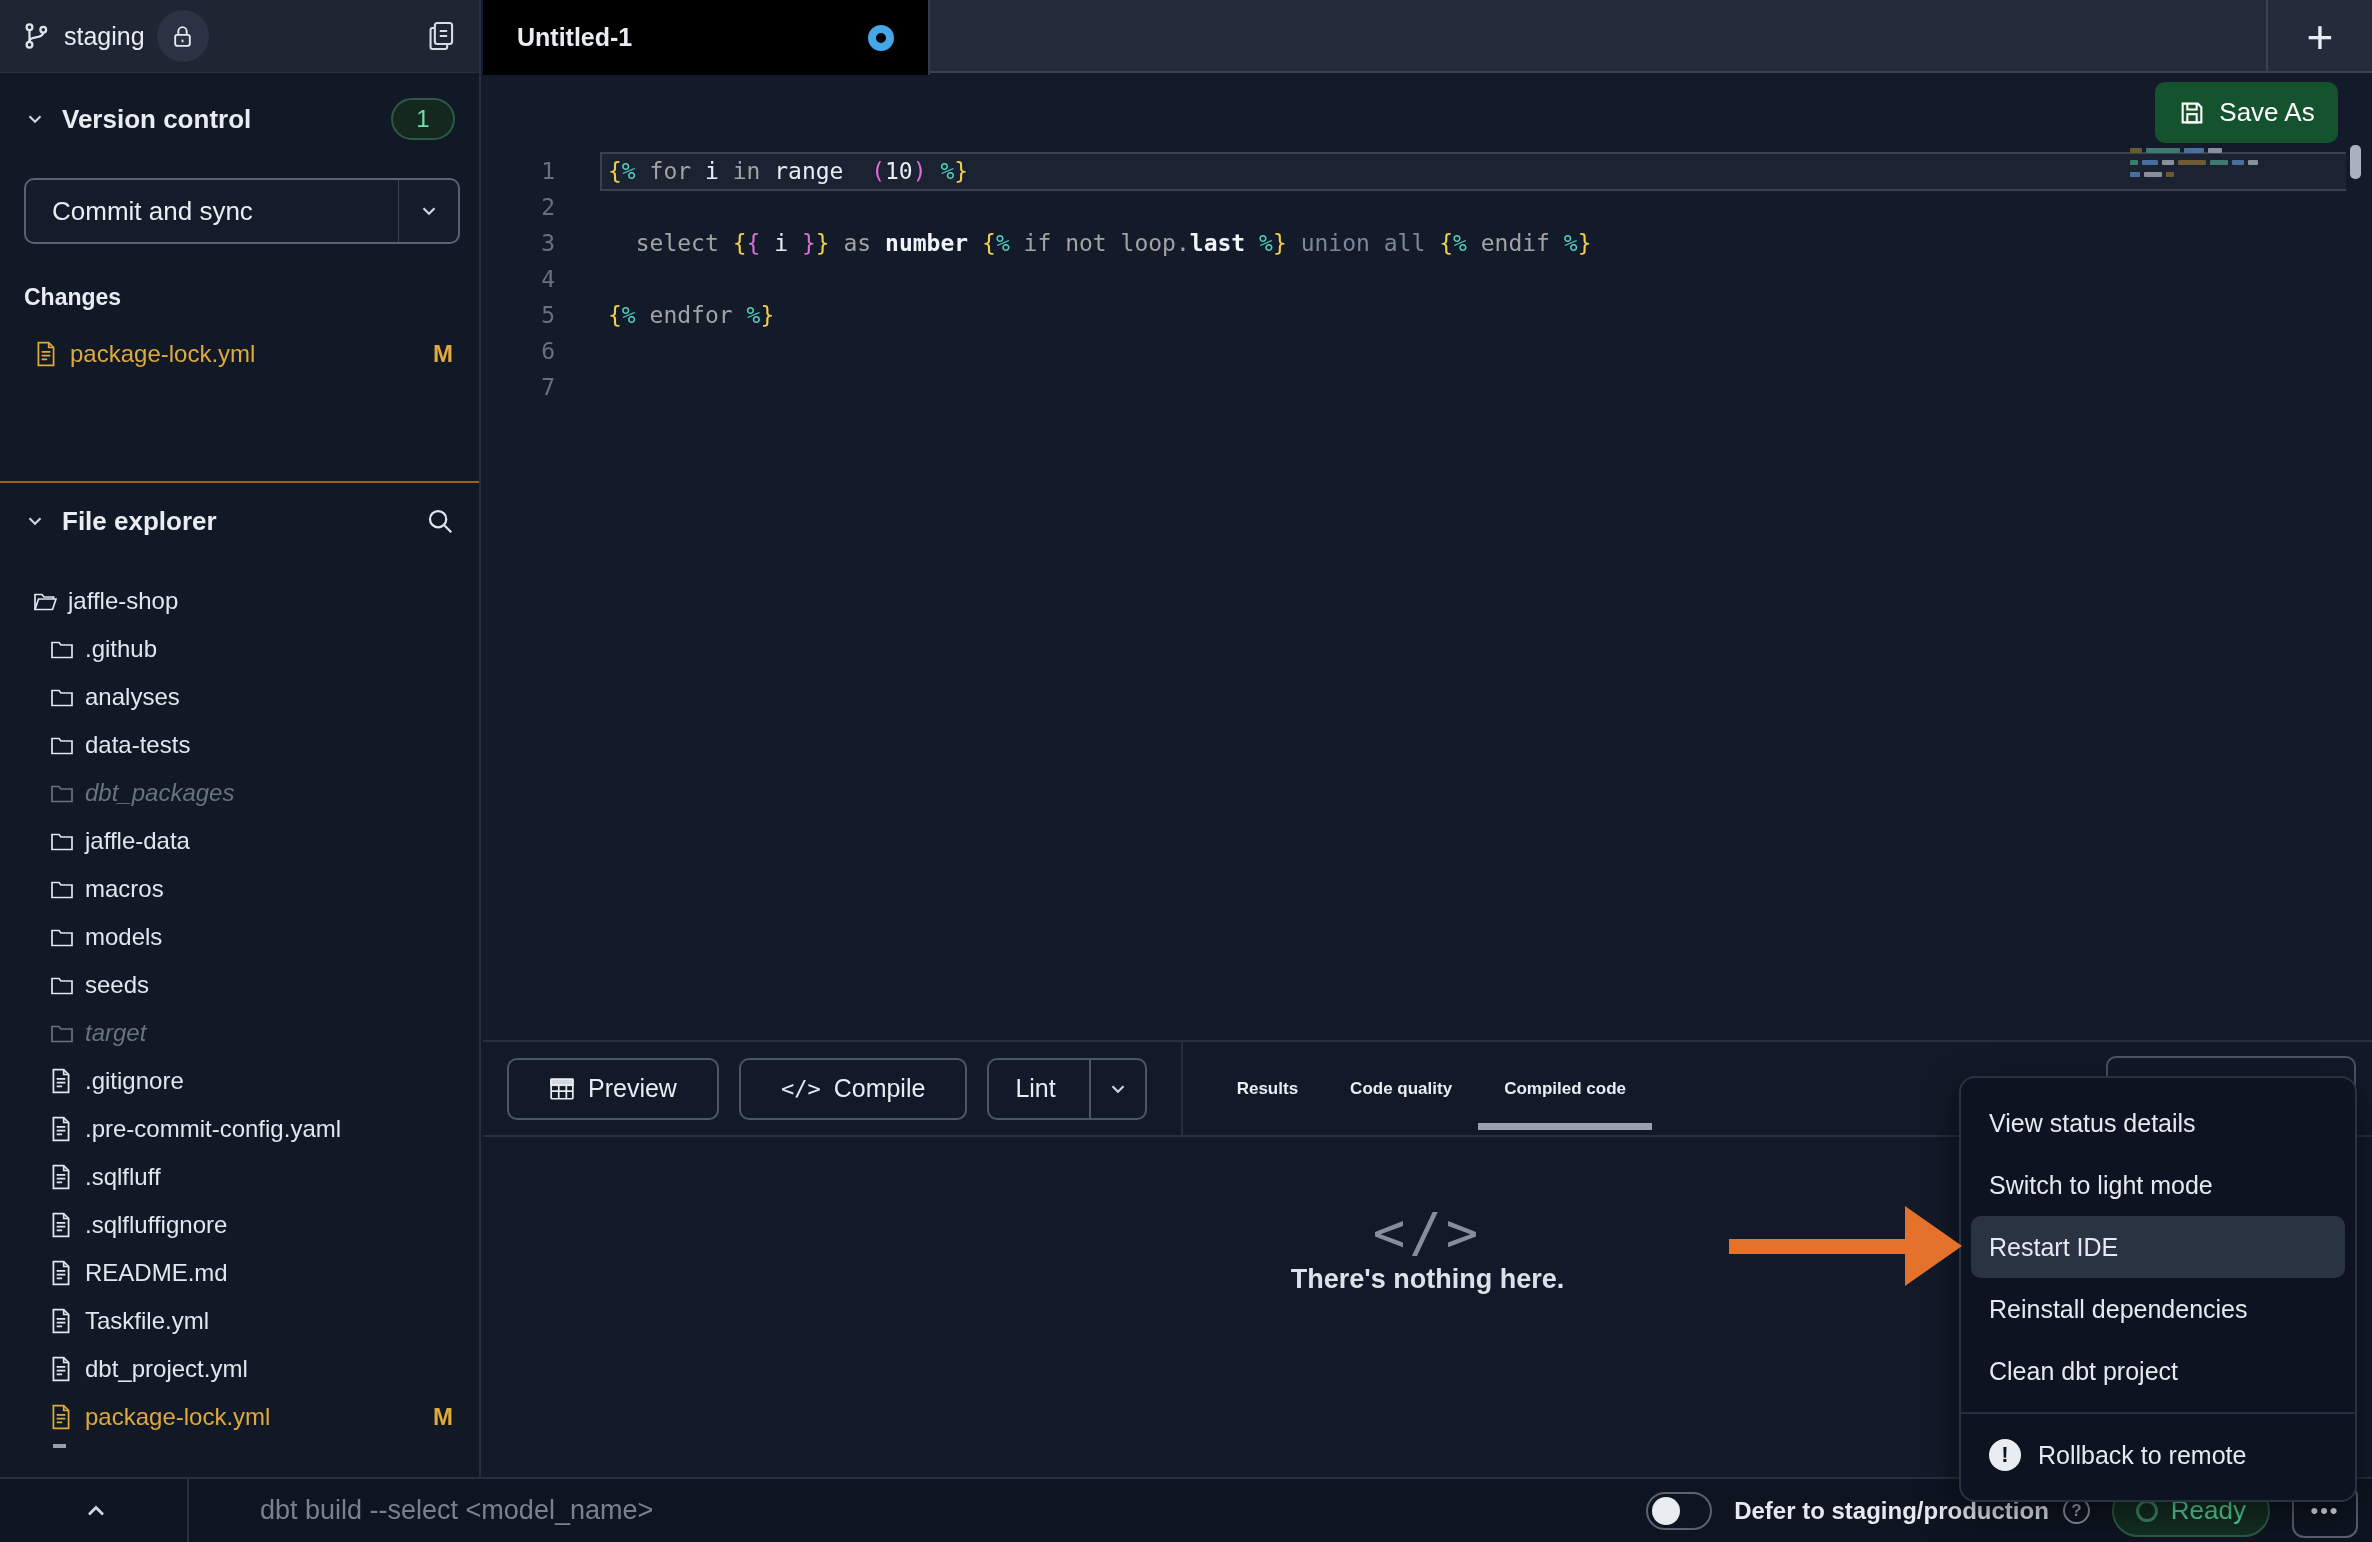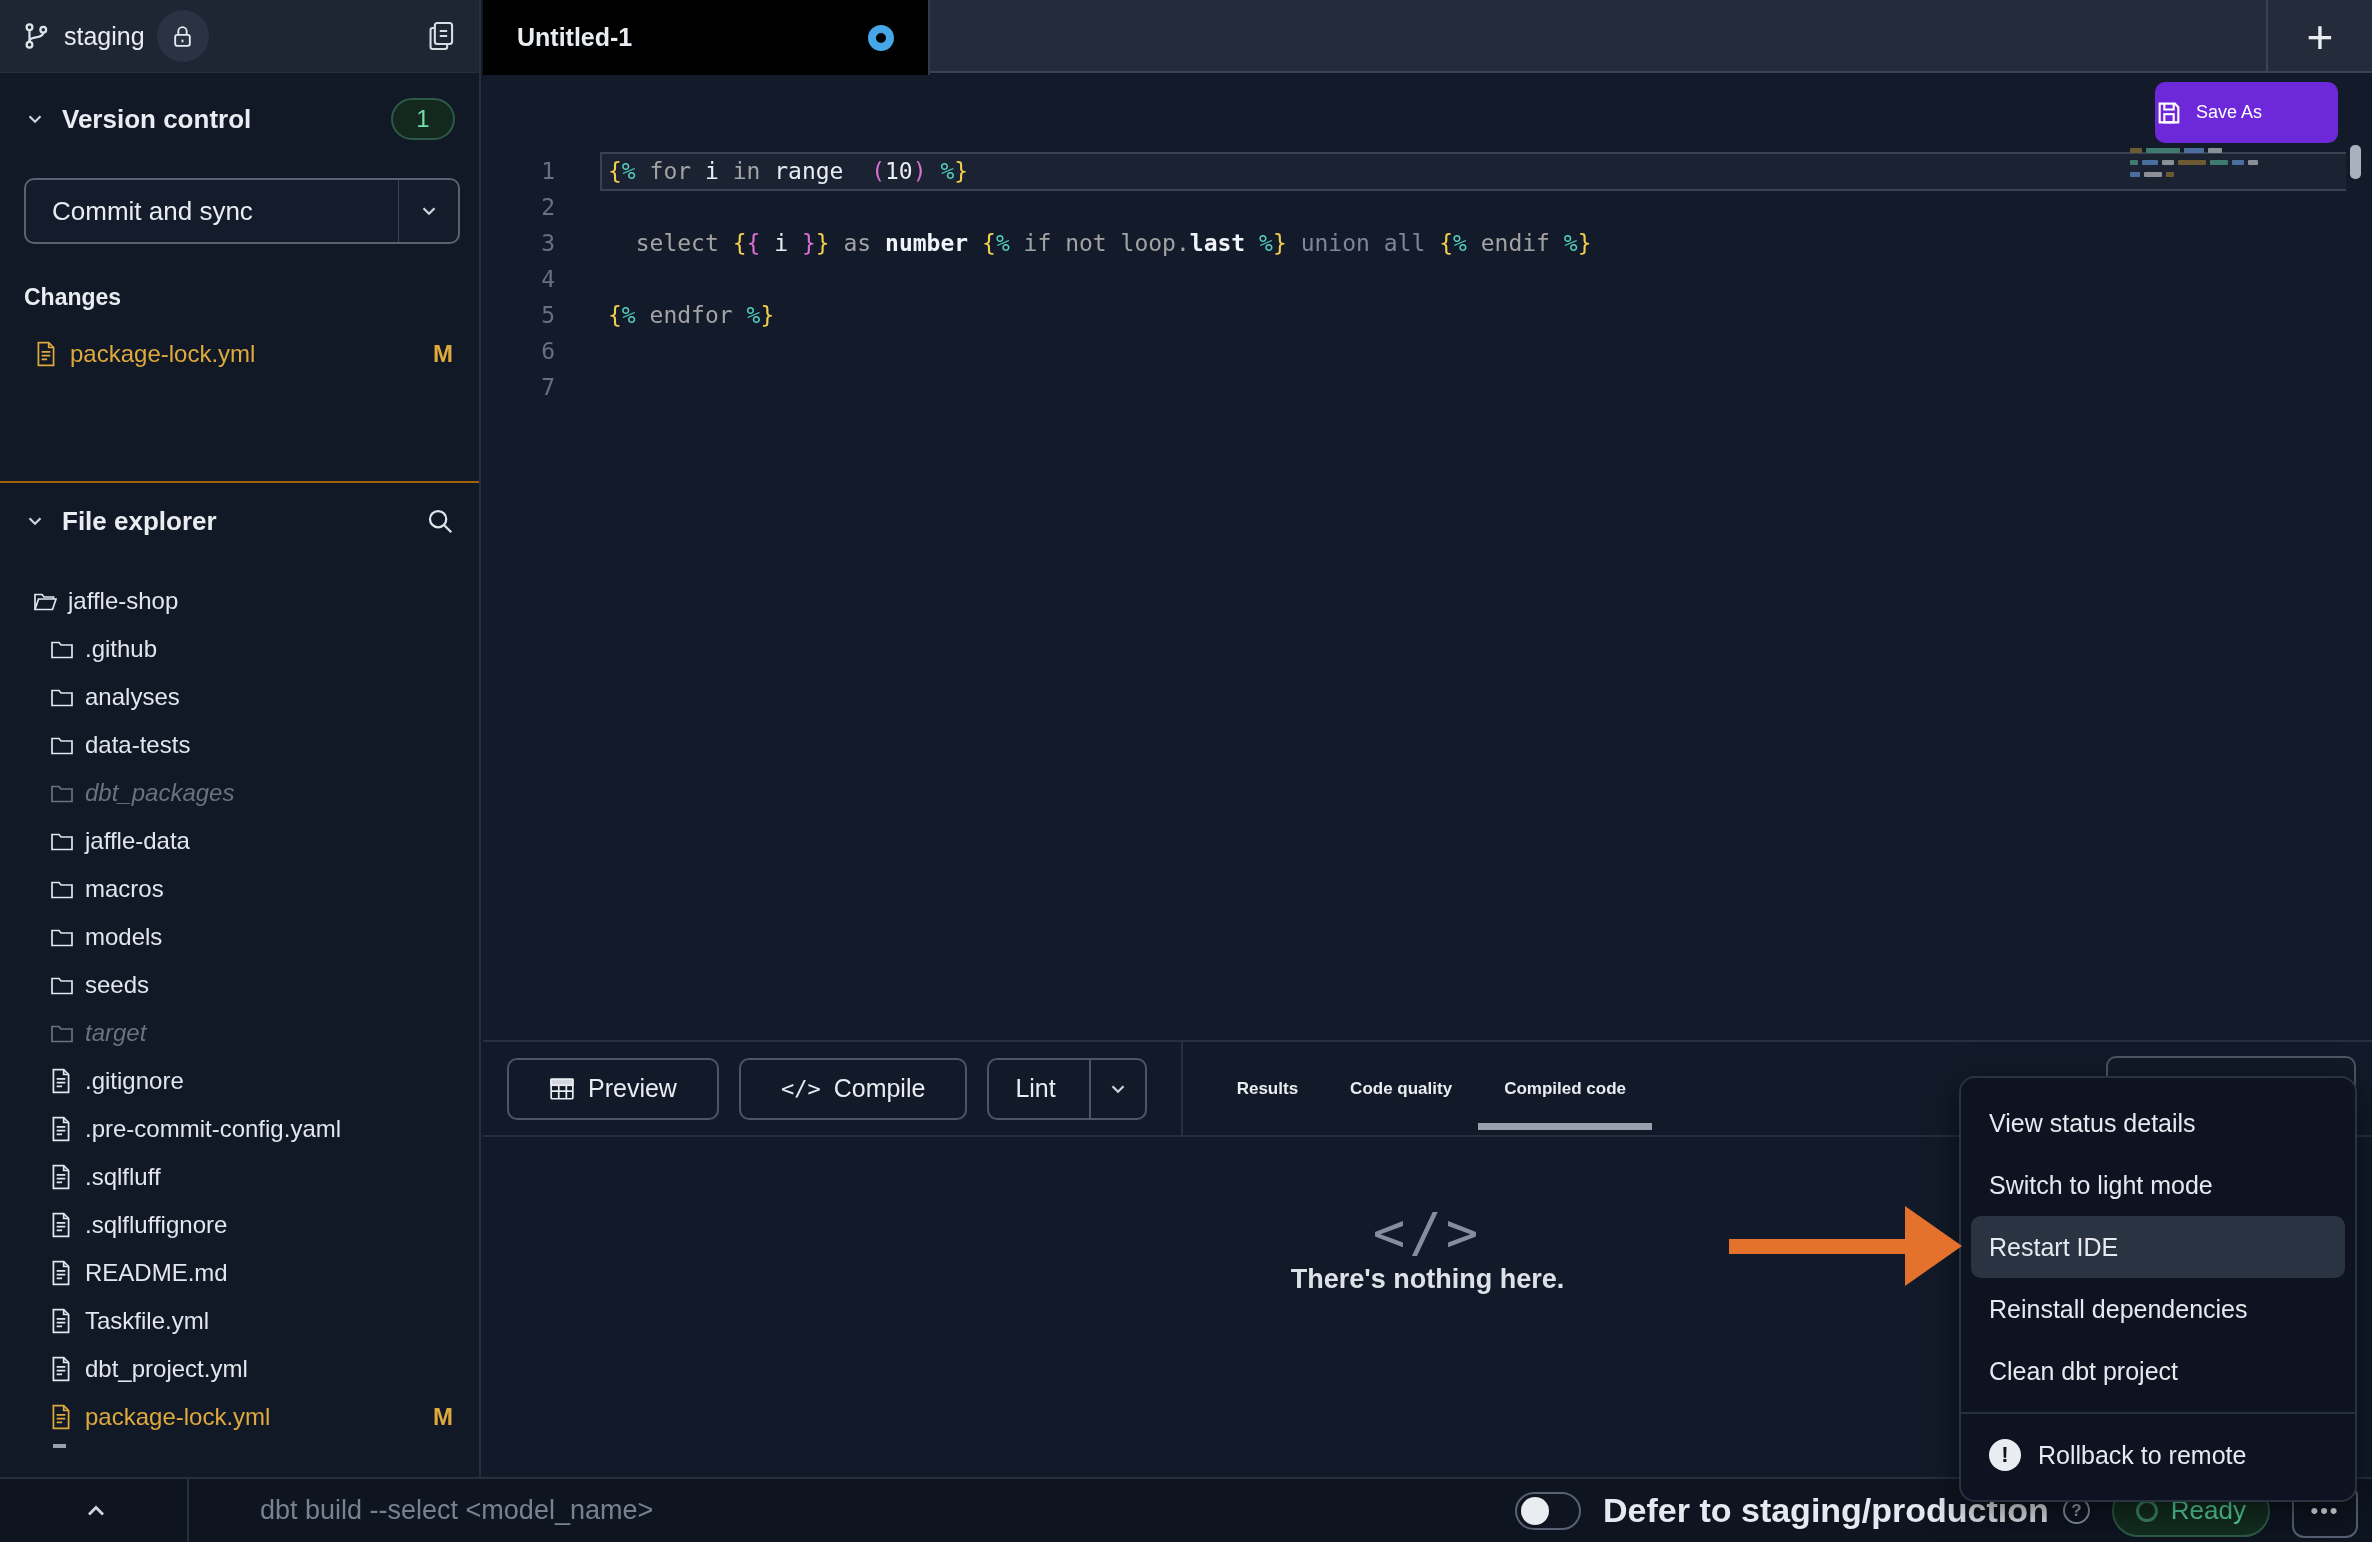--- a/index.html
+++ b/index.html
@@ -48,22 +48,22 @@
   .main{ position:absolute; left:483px; top:0; right:0; height:1477px; }
   .tabbar{ position:relative; height:73px; background:#242b3a; border-bottom:2px solid #3a4253; }
   .tab{ position:absolute; left:0; top:0; width:447px; height:75px; background:#000000; border-right:2px solid #323a4a;
         display:flex; align-items:center; padding:16px 34px; z-index:1; cursor:pointer; }
   .tab-title{ font-size:25px; font-weight:bold; }
   .tab-dot{ margin-left:auto; width:26px; height:26px; border-radius:50%; border:8px solid #45a7e8; }
   .tab-add{ position:absolute; right:0; top:0; width:106px; height:73px; border-left:2px solid #3a4253;
             display:flex; align-items:center; justify-content:center; font-size:46px; font-weight:300; color:#e9ecf1; cursor:pointer; }
 
   .editor{ position:absolute; left:0; right:0; top:75px; height:965px; background:#131b2b; }
-  .save-as{ position:absolute; top:7px; left:1672px; width:183px; height:61px; background:#6d28d9; border:none; border-radius:10px;
-            color:#fff; font-size:18px; font-family:inherit; display:flex; align-items:center; justify-content:flex-start; gap:13px; cursor:pointer; }
+  .save-as{ position:absolute; top:7px; left:1672px; width:183px; height:61px; background:#14532d; border:none; border-radius:10px;
+            color:#fff; font-size:26px; font-family:inherit; display:flex; align-items:center; justify-content:center; gap:13px; cursor:pointer; }
   .minimap{ position:absolute; left:1647px; top:73px; width:170px; }
   .mm-row{ display:flex; gap:4px; margin-bottom:7px; }
   .mm-row span{ height:5px; border-radius:1px; display:block; }
   .scroll-thumb{ position:absolute; left:1867px; top:70px; width:11px; height:34px; background:#aab0bd; border-radius:5px; cursor:pointer; }
   .active-line{ position:absolute; left:117px; right:26px; top:77px; height:39px; background:rgba(255,255,255,0.035);
                 border-top:2px solid #3a4150; border-bottom:2px solid #3a4150; border-left:2px solid #3a4150; }
   .code{ position:absolute; left:0; top:78px; right:0; font-family:"DejaVu Sans Mono", monospace; font-size:23px; }
   .code-line{ height:36px; line-height:36px; white-space:pre; position:relative; }
   .ln{ display:inline-block; width:72px; text-align:right; color:#68707f; user-select:none; }
   .ct{ padding-left:53px; }
@@ -104,21 +104,21 @@
                border-left:57px solid #e4722c; z-index:20; }
 
   
   .statusbar{ position:absolute; left:0; top:1477px; right:0; height:65px; background:#0e1521; border-top:2px solid #272f3e; z-index:2; }
   .sb-chevron{ position:absolute; left:82px; top:18px; color:#cfd4dd; cursor:pointer; }
   .sb-div{ position:absolute; left:187px; top:0; bottom:0; width:2px; background:#272f3e; }
   .sb-command{ position:absolute; left:260px; top:16px; font-size:27px; color:#79818f; cursor:text; }
   .sb-right{ position:absolute; right:14px; top:0; height:100%; display:flex; align-items:center; gap:22px; }
   .toggle{ width:66px; height:38px; border-radius:19px; border:2px solid #596172; background:#0e1521; position:relative; cursor:pointer; }
   .toggle-knob{ position:absolute; left:4px; top:3px; width:28px; height:28px; border-radius:50%; background:#e9ecf1; }
-  .defer-label{ font-size:34px; font-weight:600; color:#e6e9ef; }
+  .defer-label{ font-size:24px; font-weight:600; color:#e6e9ef; }
   .q-icon{ width:27px; height:27px; border-radius:50%; border:2px solid #8b93a3; color:#9aa2b0; font-size:17px; font-weight:bold;
            display:flex; align-items:center; justify-content:center; margin-left:-8px; cursor:pointer; }
   .ready-badge{ height:52px; border-radius:26px; background:#132e22; border:2px solid #2d5c46; display:flex; align-items:center; gap:13px; padding:0 22px; }
   .ready-ring{ width:22px; height:22px; border-radius:50%; border:3px solid #3c8a63; }
   .ready-text{ font-size:26px; color:#56d99e; }
   .ellipsis-btn{ width:66px; height:54px; border-radius:12px; border:2px solid #596172; background:transparent; color:#e9ecf1;
                  font-size:22px; letter-spacing:2px; display:flex; align-items:center; justify-content:center; cursor:pointer; }
 </style>
 </head>
 <body>

